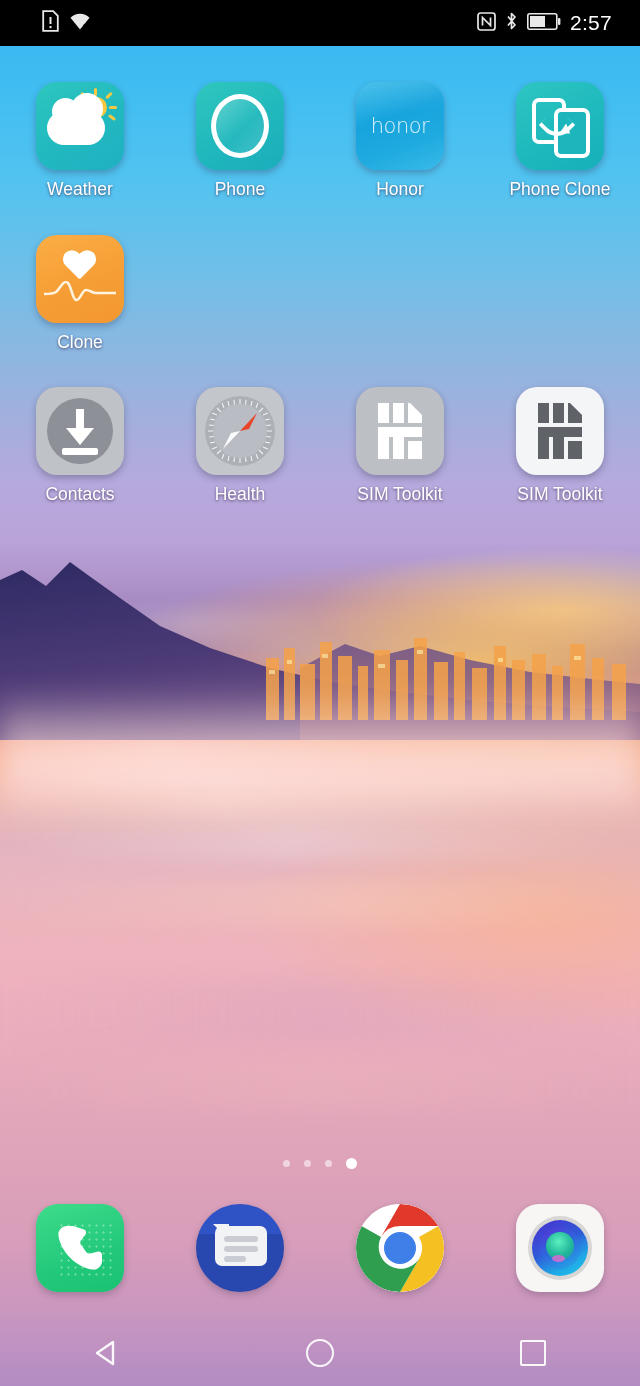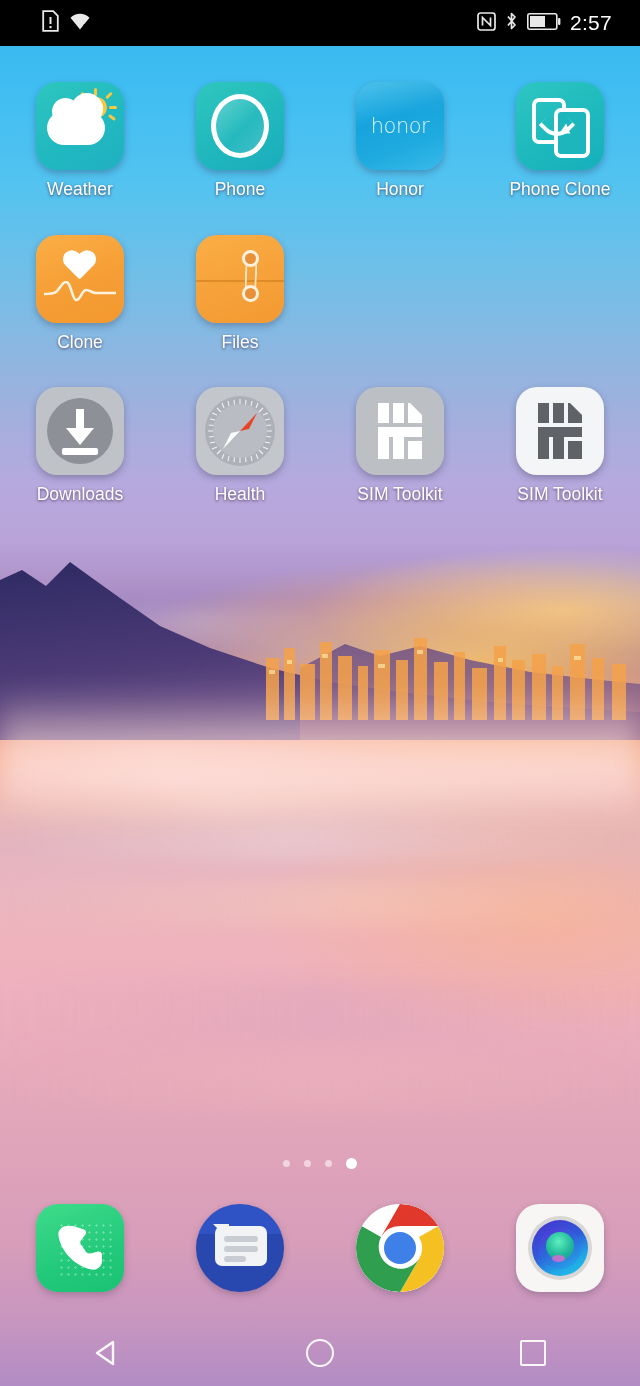--- a/index.html
+++ b/index.html
@@ -425,43 +425,34 @@
     <div class="cell">
       <div class="app-icon ic-health">
         <div class="hx-heart"></div>
         <svg class="hx-line" viewBox="0 0 72 22">
           <path d="M0,13 C6,13 9,13 12,11 C16,8 18,1 22,1 C27,1 28,18 32,19 C36,20 38,9 42,9 C46,9 48,12 52,12 L72,12" fill="none" stroke="#fff3e0" stroke-width="2.6" stroke-linecap="round"></path>
         </svg>
       </div>
       <div class="app-label">Clone</div>
     </div>
 
-    <div class="cell">
-      <div class="app-icon ic-files">
-        <div class="fl-split"></div>
-        <div class="fl-str"></div>
-        <div class="fl-but fl-b1"></div>
-        <div class="fl-but fl-b2"></div>
-      </div>
-      <div class="app-label">Files</div>
-    </div>
 
 
   </div>
 
   <div class="row">
 
     <div class="cell">
       <div class="app-icon ic-downloads">
         <div class="dl-circle"></div>
         <div class="dl-stem"></div>
         <div class="dl-head"></div>
         <div class="dl-bar"></div>
       </div>
-      <div class="app-label">Downloads</div>
+      <div class="app-label">Contacts</div>
     </div>
 
     <div class="cell">
       <div class="app-icon ic-compass">
         <div class="cp-face"></div>
         <svg class="cp-ticks" viewBox="0 0 70 70">
           <g stroke="#f1f2f4" stroke-width="1.1">
             <line x1="35" y1="3" x2="35" y2="9"></line>
               <line x1="35" y1="61" x2="35" y2="67"></line>
             <line x1="3" y1="35" x2="9" y2="35"></line>

